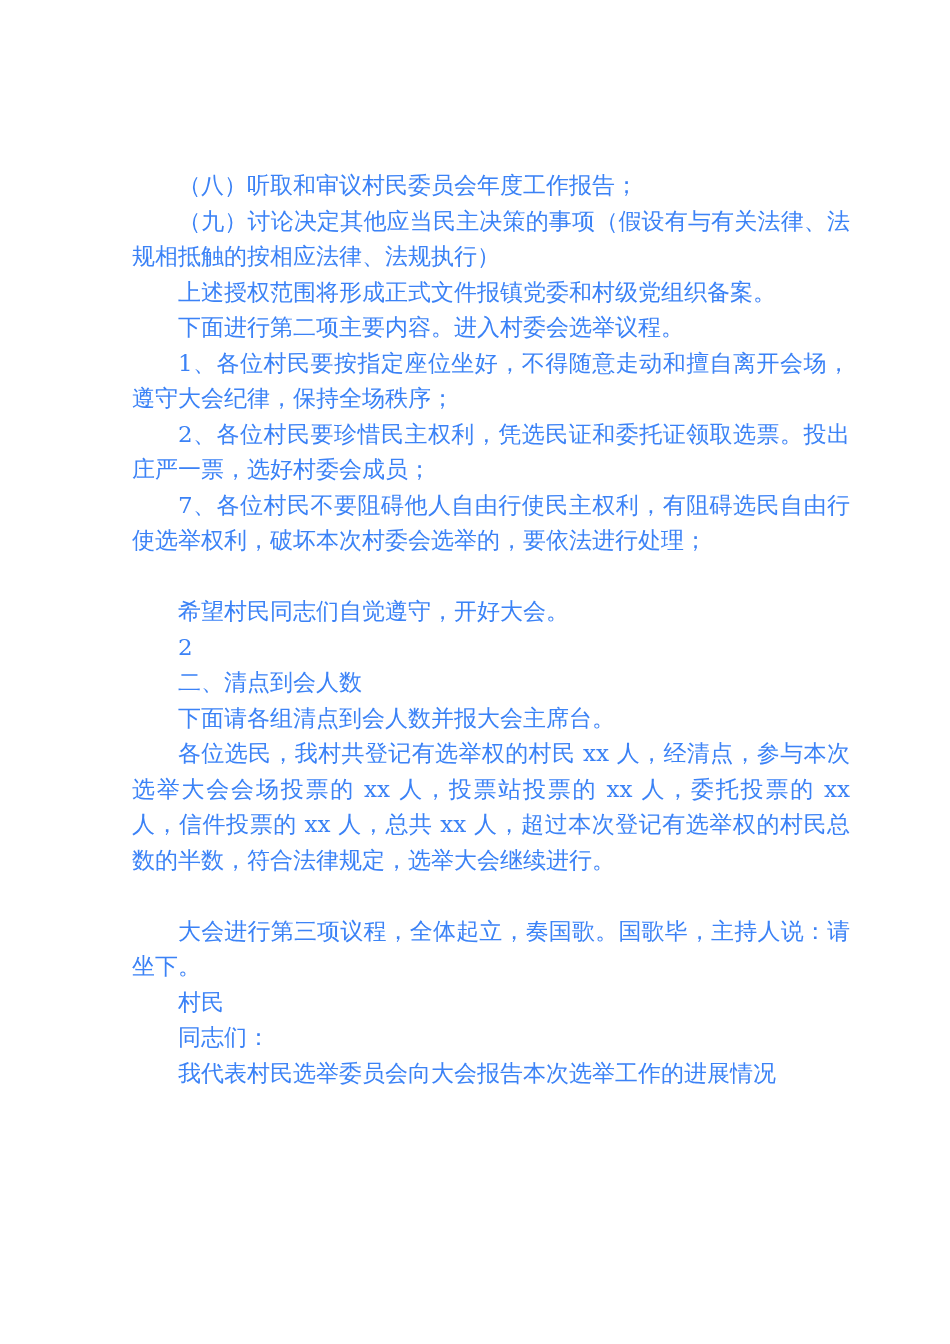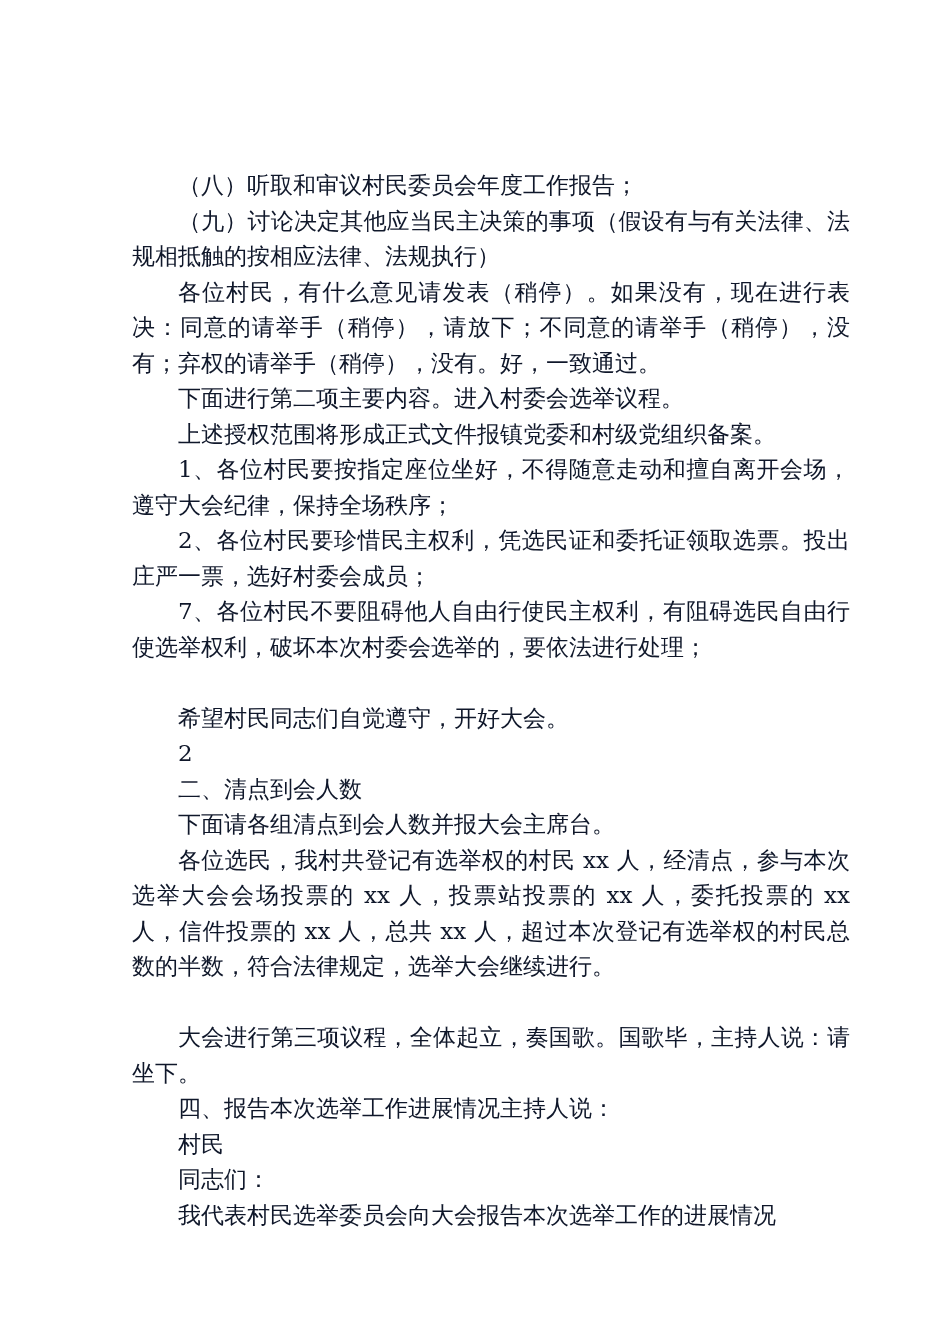--- a/index.html
+++ b/index.html
@@ -1,41 +1,39 @@
 <!DOCTYPE html>
 <html><head>
 <meta charset="utf-8">
 <style>
   html, body { margin: 0; padding: 0; background: #ffffff; }
   body { width: 950px; height: 1344px; position: relative; overflow: hidden; }
   .page {
     position: absolute; left: 132px; top: 168px; width: 718px;
     font-family: "DejaVu Serif", "Liberation Serif", serif;
-    font-size: 23px; line-height: 35.5px; color: #0f172a;
+    font-size: 23px; line-height: 35.5px; color: #3b82f6;
   }
   .p { margin: 0; text-indent: 46px; white-space: normal; word-break: break-all; text-align: justify; }
   .blank { height: 35.5px; }
 </style>
 </head>
 <body>
 
 <div class="page">
   <p class="p">（八）听取和审议村民委员会年度工作报告；</p>
   <p class="p">（九）讨论决定其他应当民主决策的事项（假设有与有关法律、法规相抵触的按相应法律、法规执行）</p>
-  <p class="p">各位村民，有什么意见请发表（稍停）。如果没有，现在进行表决：同意的请举手（稍停），请放下；不同意的请举手（稍停），没有；弃权的请举手（稍停），没有。好，一致通过。</p>
+  <p class="p">上述授权范围将形成正式文件报镇党委和村级党组织备案。</p>
   <p class="p">下面进行第二项主要内容。进入村委会选举议程。</p>
-  <p class="p">上述授权范围将形成正式文件报镇党委和村级党组织备案。</p>
   <p class="p">1、各位村民要按指定座位坐好，不得随意走动和擅自离开会场，遵守大会纪律，保持全场秩序；</p>
   <p class="p">2、各位村民要珍惜民主权利，凭选民证和委托证领取选票。投出庄严一票，选好村委会成员；</p>
   <p class="p">7、各位村民不要阻碍他人自由行使民主权利，有阻碍选民自由行使选举权利，破坏本次村委会选举的，要依法进行处理；</p>
   <div class="blank"></div>
   <p class="p">希望村民同志们自觉遵守，开好大会。</p>
   <p class="p" style="text-indent:0;padding-left:46px;">2</p>
   <p class="p">二、清点到会人数</p>
   <p class="p">下面请各组清点到会人数并报大会主席台。</p>
   <p class="p">各位选民，我村共登记有选举权的村民 xx 人，经清点，参与本次选举大会会场投票的 xx 人，投票站投票的 xx 人，委托投票的 xx 人，信件投票的 xx 人，总共 xx 人，超过本次登记有选举权的村民总数的半数，符合法律规定，选举大会继续进行。</p>
   <div class="blank"></div>
   <p class="p">大会进行第三项议程，全体起立，奏国歌。国歌毕，主持人说：请坐下。</p>
-  <p class="p">四、报告本次选举工作进展情况主持人说：</p>
   <p class="p">村民</p>
   <p class="p">同志们：</p>
   <p class="p">我代表村民选举委员会向大会报告本次选举工作的进展情况</p>
 </div>
 
 </body></html>

